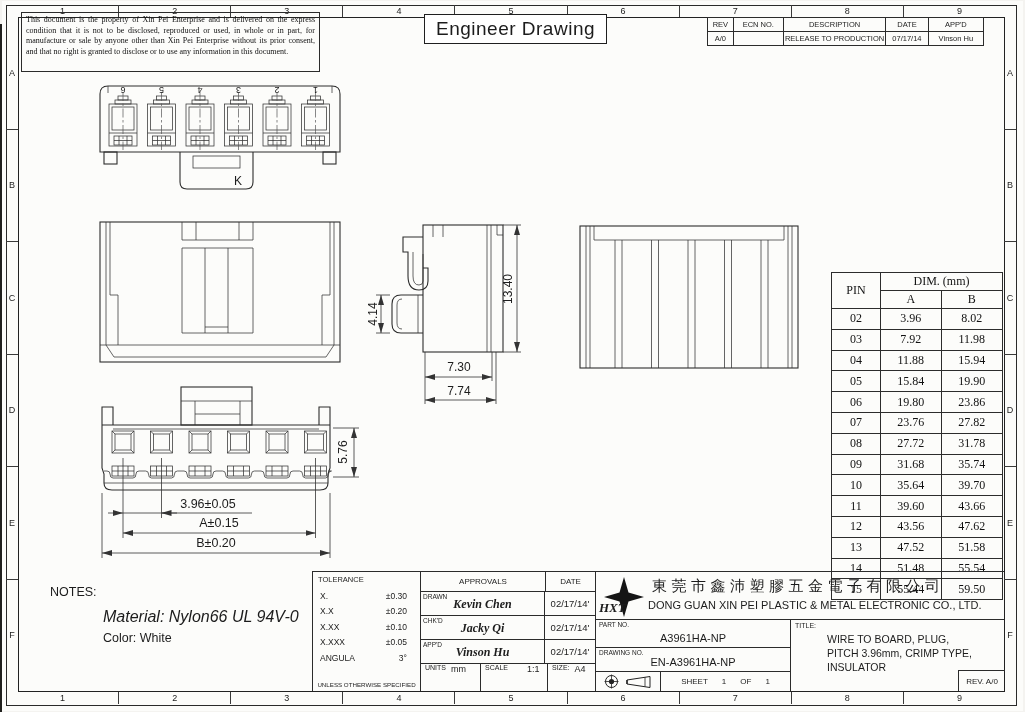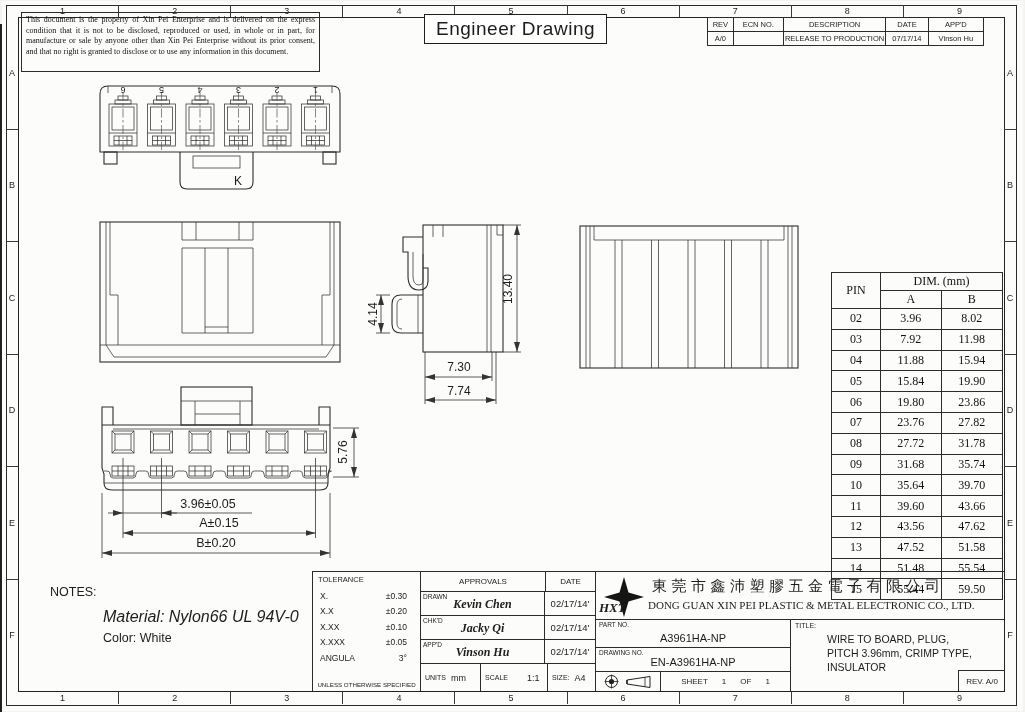--- a/index.html
+++ b/index.html
@@ -49,30 +49,30 @@
   .app-hdr{display:flex;height:19px;border-bottom:1px solid #2b2b2b;}
   .app-hdr>div{display:flex;align-items:center;justify-content:center;font-size:8px;}
   .app-h1{width:124px;border-right:1px solid #2b2b2b;} .app-h2{flex:1;}
   .app-row{display:flex;height:23px;border-bottom:1px solid #2b2b2b;}
   .app-name{width:124px;border-right:1px solid #2b2b2b;position:relative;display:flex;
             align-items:flex-end;justify-content:center;padding-bottom:3px;box-sizing:border-box;}
   .app-role{position:absolute;top:1px;left:2px;font-size:6.5px;}
   .sig{font-family:"Liberation Serif",serif;font-style:italic;font-weight:bold;font-size:12px;}
   .app-date{flex:1;display:flex;align-items:center;justify-content:center;font-size:9.5px;}
   .app-foot{display:flex;height:27px;}
-  .app-foot>div{display:flex;align-items:center;padding-left:4px;box-sizing:border-box;}
+  .app-foot>div{display:flex;align-items:flex-start;padding-left:4px;box-sizing:border-box;}
   .af1{width:60px;border-right:1px solid #2b2b2b;} .af2{width:67px;border-right:1px solid #2b2b2b;} .af3{flex:1;}
   .lblsm{font-size:7px;margin-right:5px;} .valsm{font-size:9px;}
   #tb-company{left:595px;top:571px;width:409px;height:49px;border-bottom:1px solid #2b2b2b;}
   .logo{position:absolute;left:5px;top:4px;}
   .logo-txt{position:absolute;left:3px;top:28px;font-family:"Liberation Serif",serif;font-style:italic;
             font-weight:bold;font-size:13px;}
   .cn-name{position:absolute;left:56px;top:5px;font-size:15px;letter-spacing:4.5px;
            font-family:Liberation Serif, serif;white-space:nowrap;}
-  .en-name{position:absolute;left:52px;top:27px;font-size:11px;font-family:Liberation Serif, serif;white-space:nowrap;}
+  .en-name{position:absolute;left:52px;top:27px;font-size:11px;font-family:Liberation Sans, sans-serif;white-space:nowrap;}
   #tb-part{left:595px;top:620px;width:195px;height:71px;border-left:1px solid #2b2b2b;box-sizing:border-box;}
   .prow{position:relative;border-bottom:1px solid #2b2b2b;}
   .prow .lab{position:absolute;top:1px;left:3px;font-size:6.5px;}
   .prow .val{position:absolute;width:100%;text-align:center;bottom:3px;font-size:11px;}
   .prow1{height:27px;} .prow2{height:23px;}
   .pfoot{display:flex;height:19px;}
   .picons{width:64px;border-right:1px solid #2b2b2b;display:flex;align-items:center;justify-content:center;gap:6px;}
   .psheet{flex:1;display:flex;align-items:center;justify-content:center;gap:14px;font-size:8px;}
   #tb-title{left:790px;top:620px;width:214px;height:71px;border-left:1px solid #2b2b2b;box-sizing:border-box;}
   .ttl-lab{position:absolute;top:2px;left:4px;font-size:7px;}

